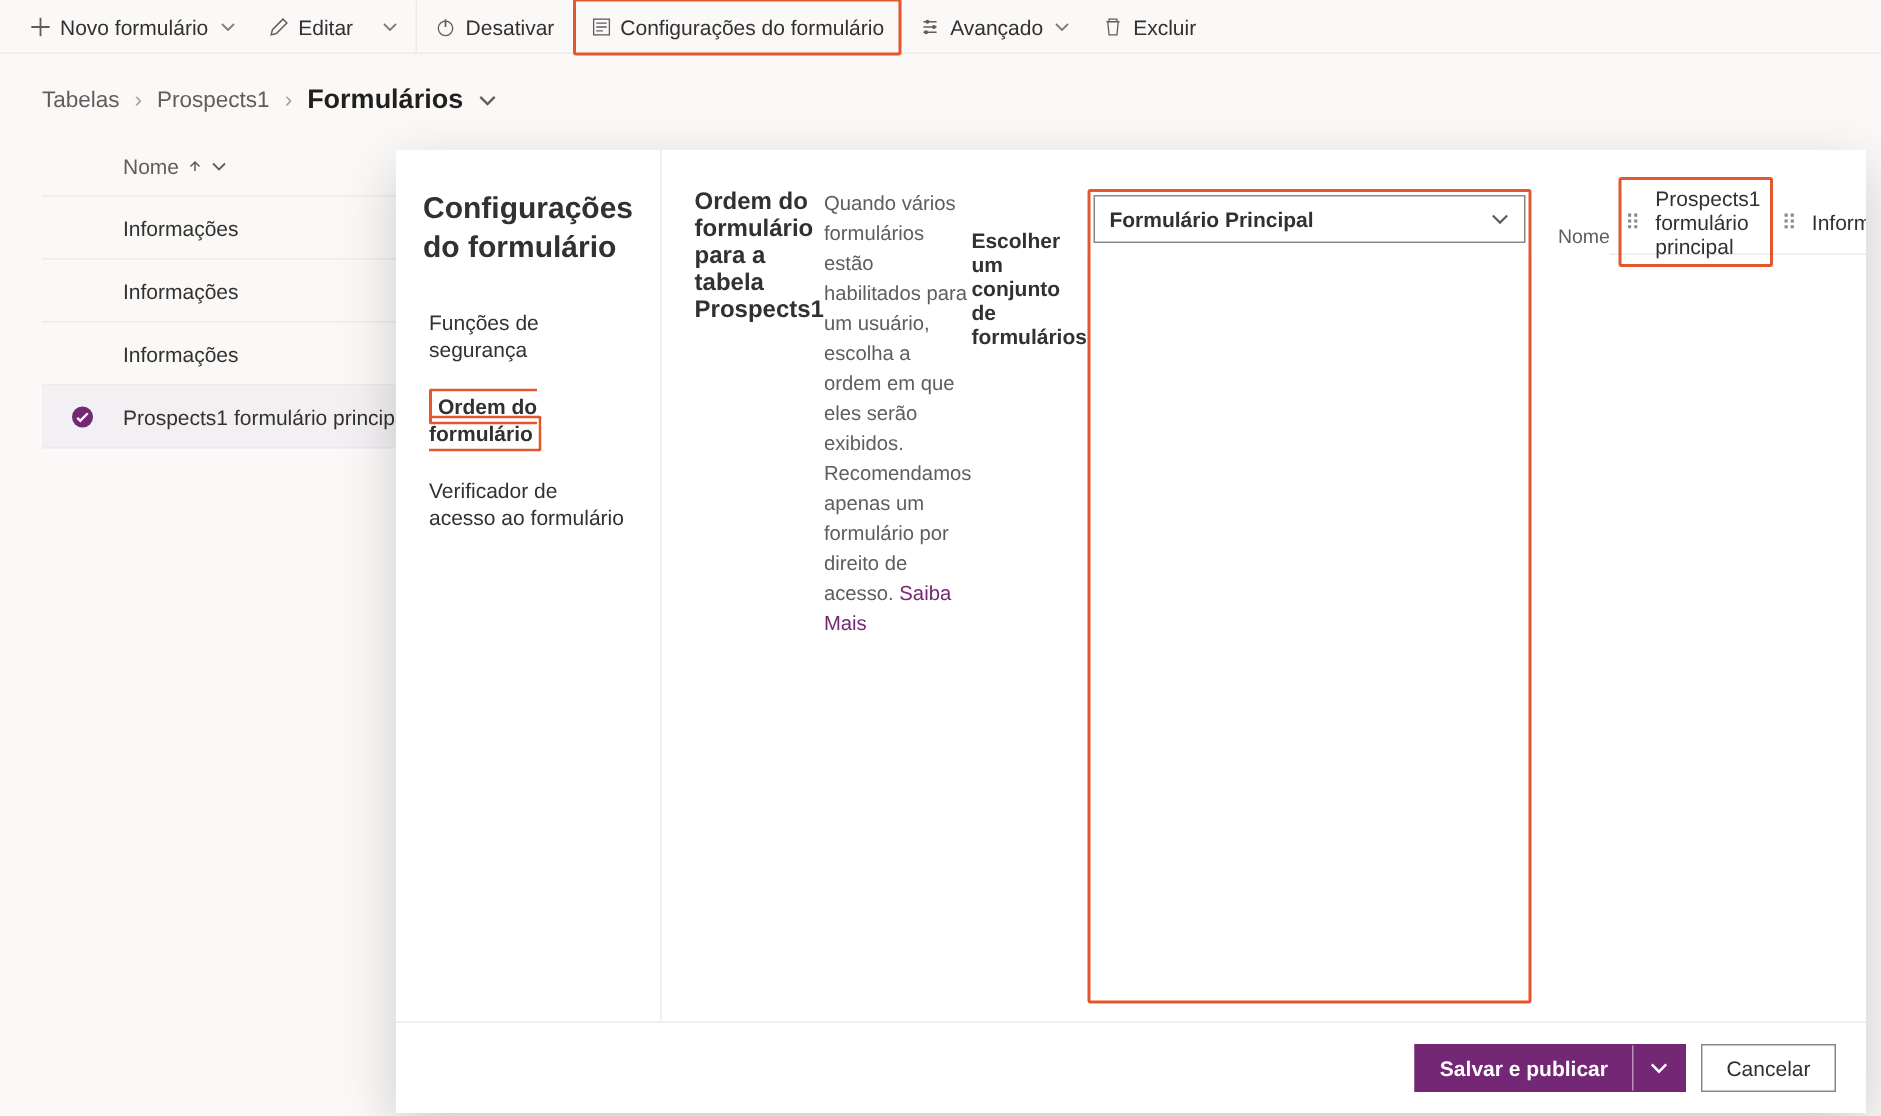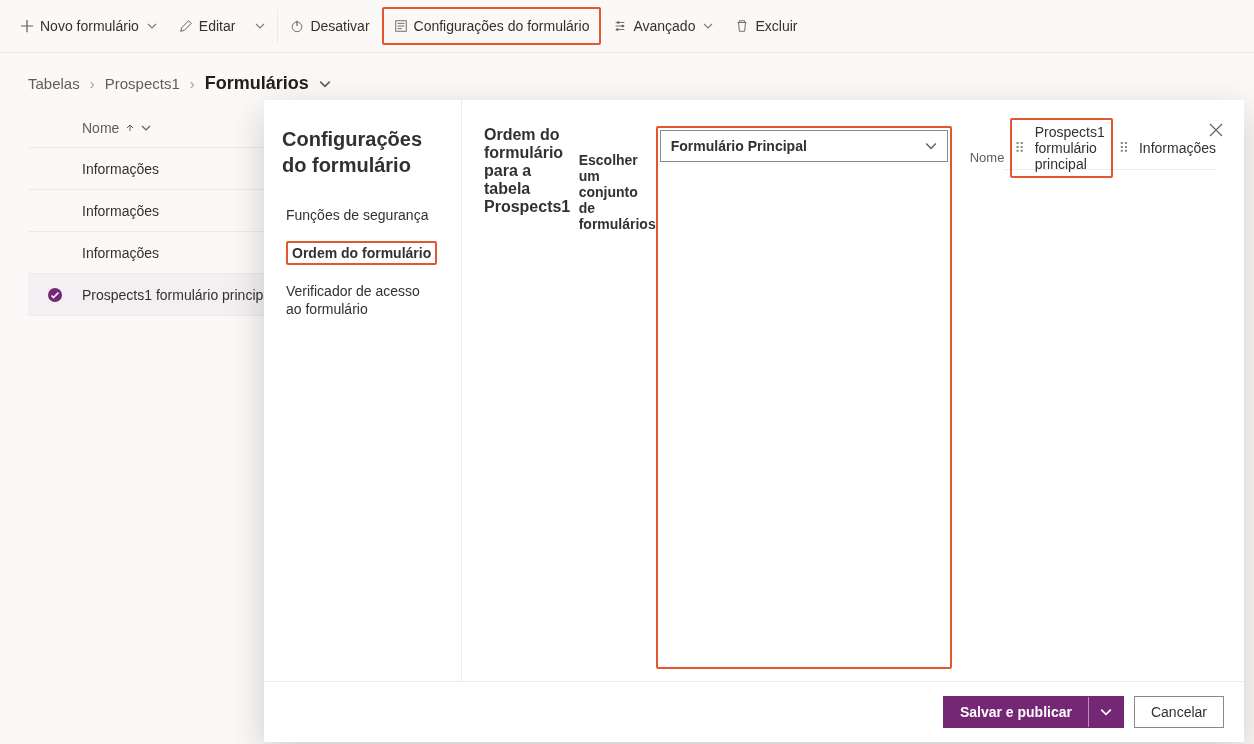--- a/index.html
+++ b/index.html
@@ -10,21 +10,21 @@
     --accent:#742774;
     --bg:#ffffff;
     --pagebg:#faf9f8;
     --orange:#e2572e;
   }
   *{box-sizing:border-box;}
   html,body{margin:0;padding:0;font-family:"Segoe UI","Segoe UI Web",Arial,sans-serif;font-size:14px;color:var(--text);}
   body{width:1254px;height:744px;background:var(--pagebg);position:relative;overflow:hidden;}
 
   
-  .cmdbar{height:53px;border-bottom:1px solid var(--border);display:flex;align-items:center;padding:0 10px;background:var(--pagebg);gap:2px;user-select:none;}
+  .cmdbar{height:36px;border-bottom:1px solid var(--border);display:flex;align-items:center;padding:0 10px;background:var(--pagebg);gap:2px;user-select:none;}
   .cmd{display:flex;align-items:center;gap:6px;padding:0 10px;height:34px;color:var(--text);cursor:pointer;}
   .cmd .chev{margin-left:2px;opacity:.8;}
   .cmd.divider-left{border-left:1px solid var(--border);margin-left:4px;padding-left:12px;}
   .highlight-box{border:2.5px solid var(--orange);border-radius:2px;}
 
   
   svg{display:block;}
 
   
   .breadcrumbs{display:flex;align-items:center;gap:10px;padding:20px 28px 14px;font-size:15px;color:var(--muted);}
@@ -197,20 +197,24 @@
 
     <div class="dlg-right">
       <span class="close-x">
         <svg width="16" height="16" viewBox="0 0 16 16">
             <path d="M2 2l12 12M14 2L2 14" stroke="#605e5c" stroke-width="1.1"></path>
           </svg>
       </span>
 
       <h3>Ordem do formulário para a tabela Prospects1</h3>
 
+      <p>
+        <span>Quando vários formulários estão habilitados para um usuário, escolha a ordem em que eles serão exibidos. Recomendamos apenas um formulário por direito de acesso. </span>
+        <a href="#">Saiba Mais</a>
+      </p>
 
       <div class="field-label">Escolher um conjunto de formulários</div>
       <span class="select-wrap highlight-box" style="padding:2px;font-weight:bold;">
         <div class="select">
           <span>Formulário Principal</span>
           <svg width="12" height="12" viewBox="0 0 10 10">
               <path d="M1 3l4 4 4-4" stroke="#605e5c" stroke-width="1.2" fill="none"></path>
             </svg>
         </div>
       </span>

